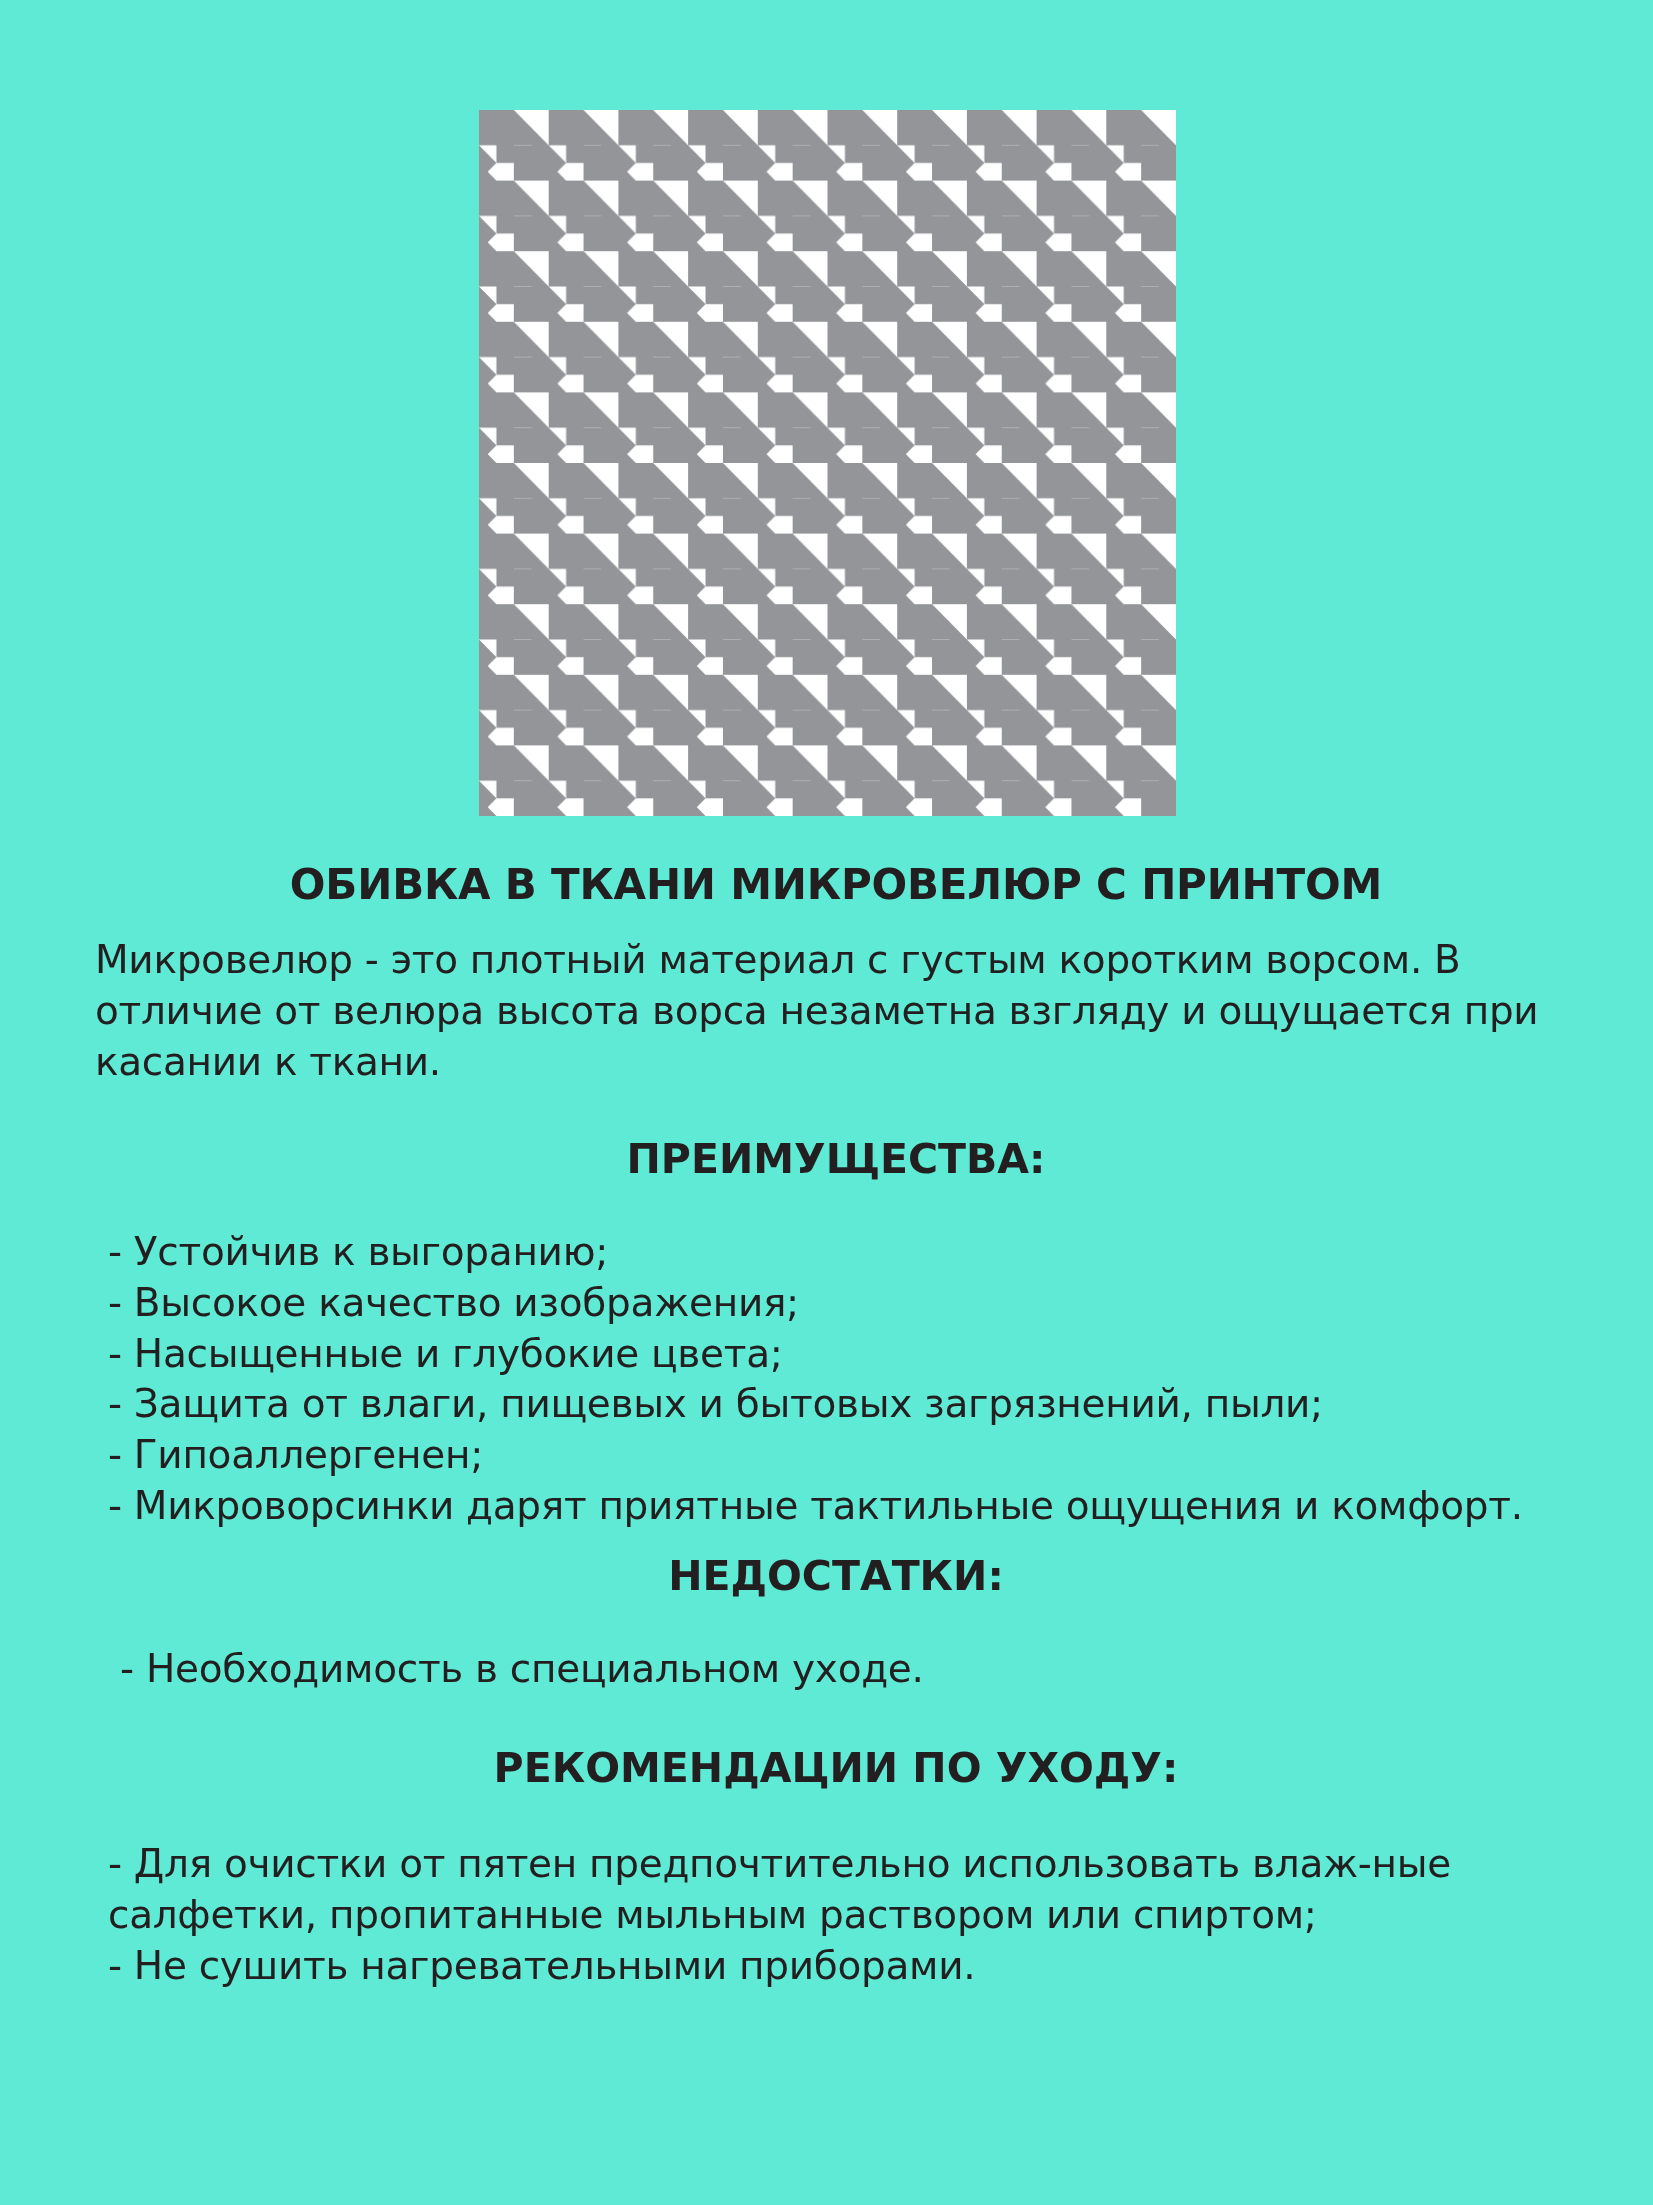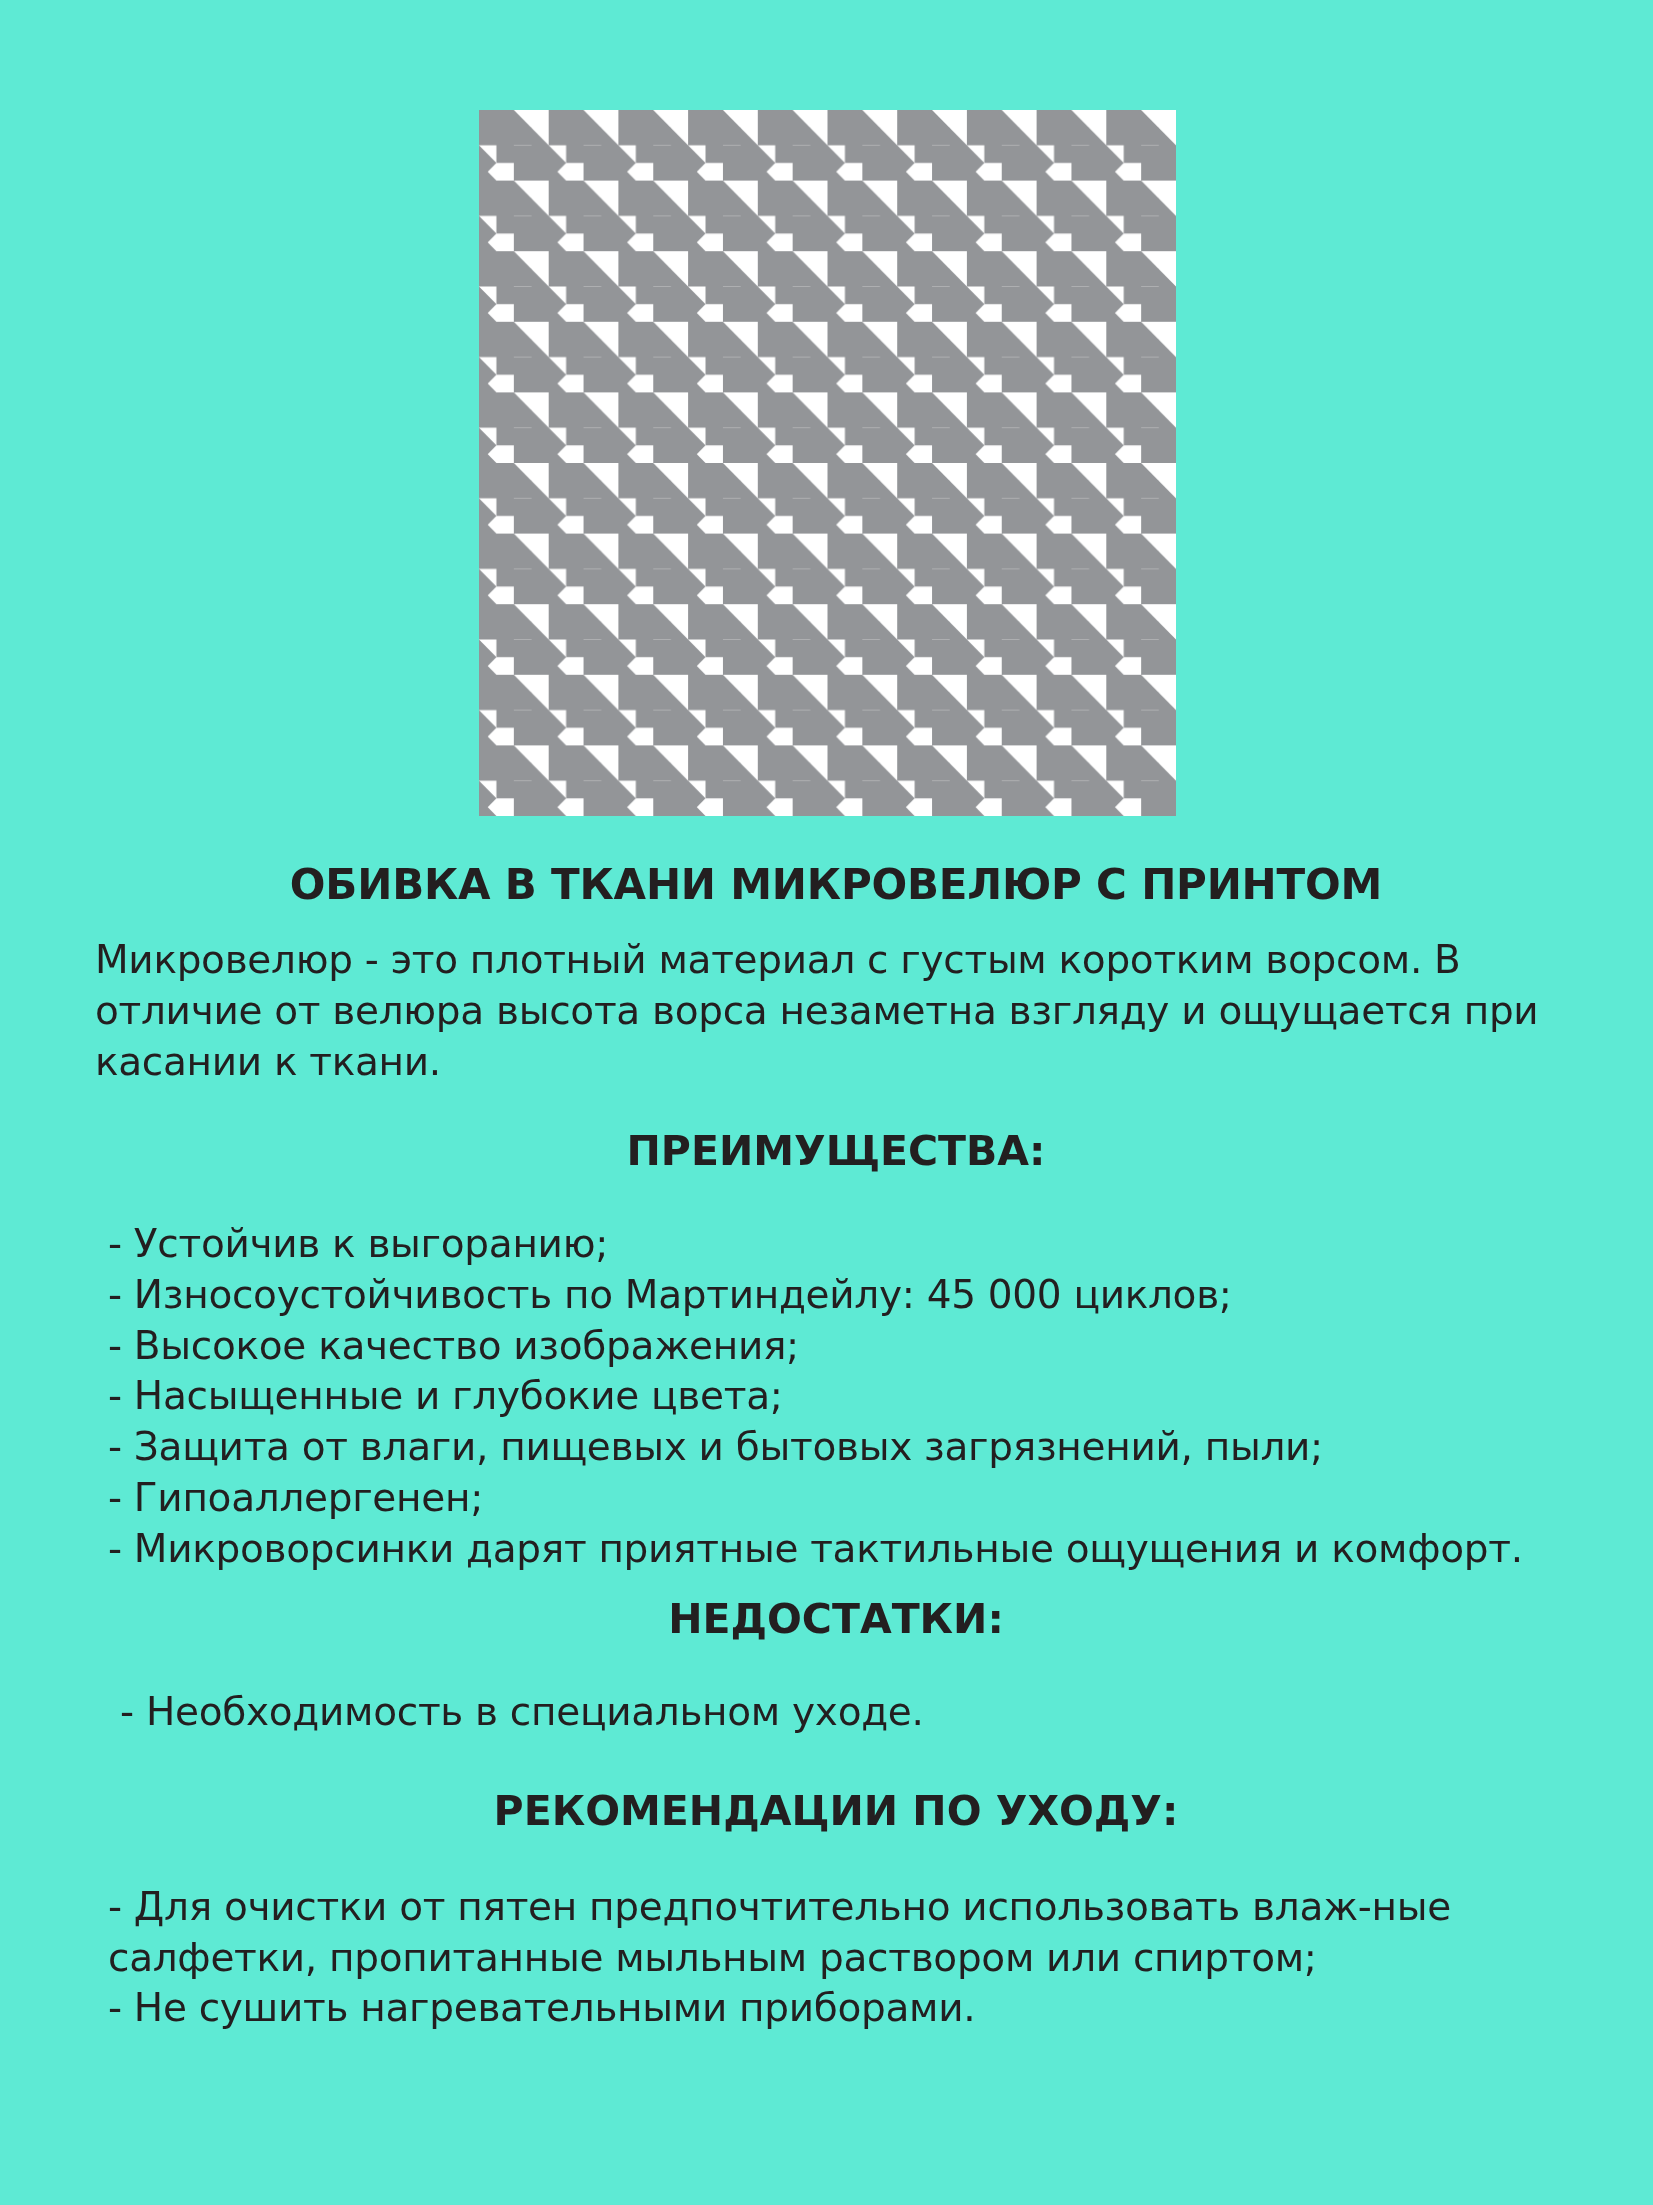--- a/index.html
+++ b/index.html
@@ -78,21 +78,21 @@
   .list-line {
     font-size: 39px;
     font-weight: 400;
     line-height: 1.30;
     margin: 0;
     color: #231f20;
     letter-spacing: -0.3px;
   }
 
   p.lead {
-    margin-bottom: 0;
+    margin-bottom: 8px;
   }
 
   .block-gap-lead { height: 41px; }
   .block-gap-after-adv-title { height: 31px; }
   .block-gap-before-flaws { height: 8.8px; }
   .block-gap-after-flaws-title { height: 31px; }
   .block-gap-before-care { height: 37px; }
   .block-gap-after-care-title { height: 34px; }
 
   .list-block { margin: 13px; padding: 0; }
@@ -135,21 +135,20 @@
     <p class="lead">Микровелюр - это плотный материал с густым коротким ворсом. В отличие от велюра высота ворса незаметна взгляду и ощущается при касании к ткани.</p>
 
     <div class="block-gap-lead"></div>
 
     <h2 class="section-title">ПРЕИМУЩЕСТВА:</h2>
 
     <div class="block-gap-after-adv-title"></div>
 
     <div class="list-block">
       <span class="list-line">- Устойчив к выгоранию;</span>
-      <span class="list-line">- Износоустойчивость по Мартиндейлу: 45 000 циклов;</span>
       <span class="list-line">- Высокое качество изображения;</span>
       <span class="list-line">- Насыщенные и глубокие цвета;</span>
       <span class="list-line">- Защита от влаги, пищевых и бытовых загрязнений, пыли;</span>
       <span class="list-line">- Гипоаллергенен;</span>
       <span class="list-line">- Микроворсинки дарят приятные тактильные ощущения и комфорт.</span>
     </div>
 
     <div class="block-gap-before-flaws"></div>
 
     <h2 class="section-title">НЕДОСТАТКИ:</h2>

